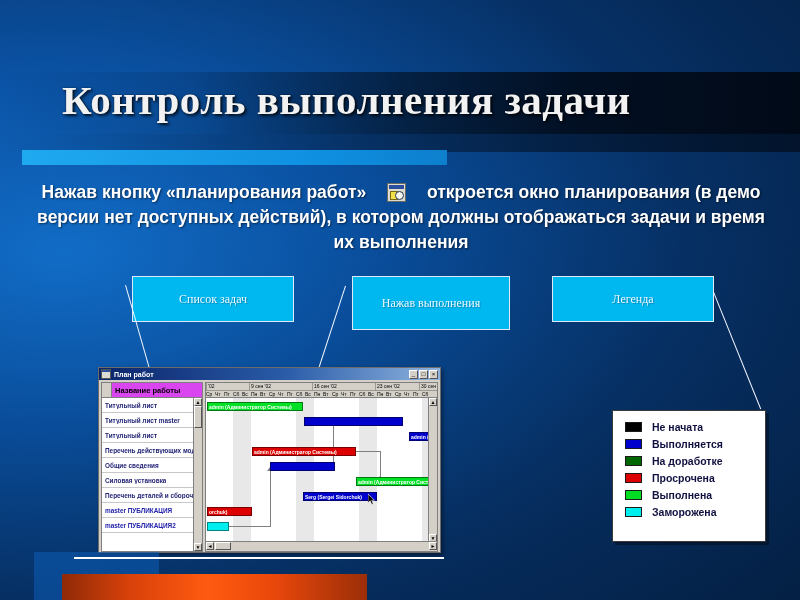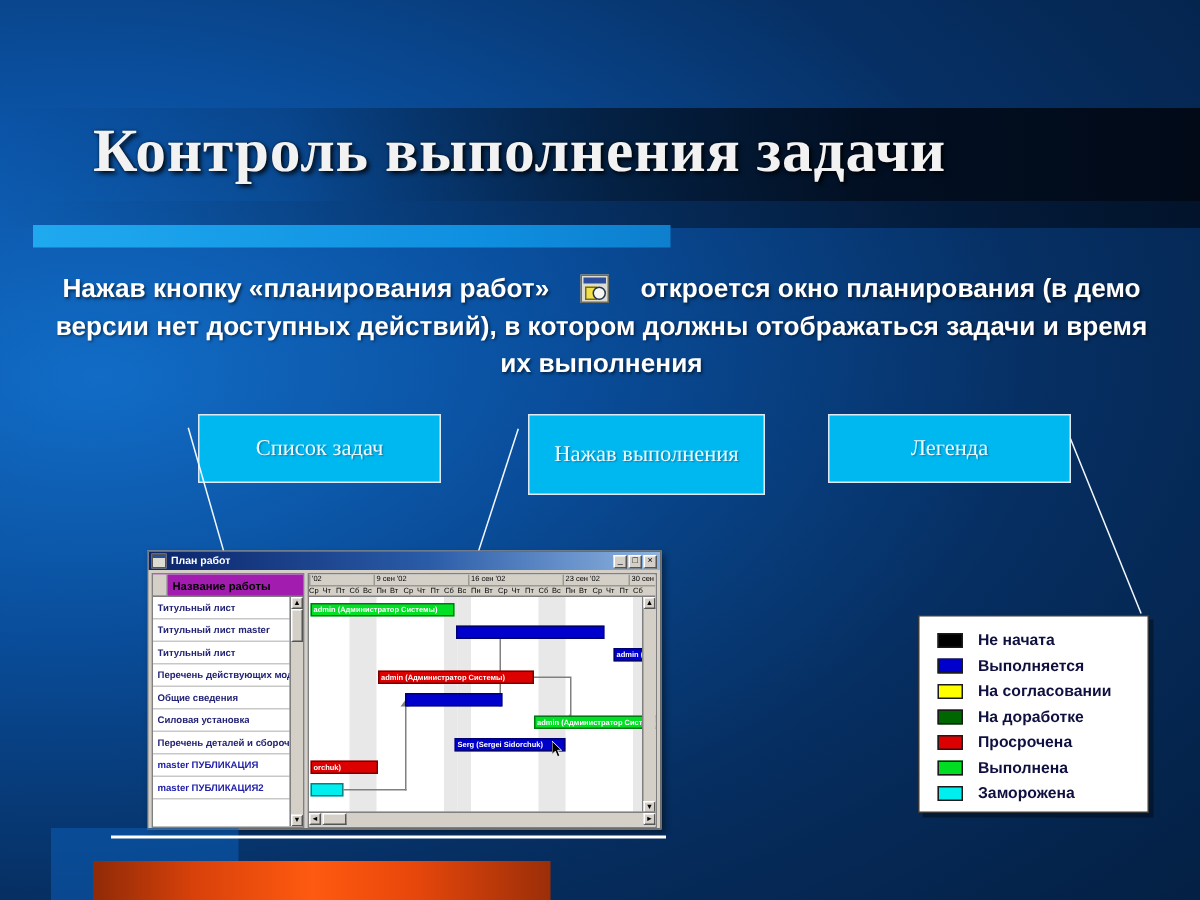--- a/index.html
+++ b/index.html
@@ -49,21 +49,21 @@
     width:19px;height:19px;margin:0 16px;
     background:#dcdcd2;border:1px solid #6b6b60;
     position:relative;box-sizing:border-box;
   }
   .inline-icon .ttl{position:absolute;left:1px;top:1px;right:1px;height:4px;background:#2b4f9e;}
   .inline-icon .cal{position:absolute;left:2px;top:7px;width:8px;height:9px;background:#f2e04a;border:1px solid #7a6a12;box-sizing:border-box;}
   .inline-icon .clk{position:absolute;right:1px;bottom:1px;width:9px;height:9px;border-radius:50%;background:#f6f6f0;border:1.5px solid #22324f;box-sizing:border-box;}
   
   .callout{
     position:absolute;background:#00b8f0;border:1px solid #dfe9f5;
-    color:#eef9ff;font-family:"Liberation Serif", serif;font-size:15px;
+    color:#eef9ff;font-family:"Liberation Serif", serif;font-size:12px;
     display:flex;align-items:center;justify-content:center;text-align:center;
     line-height:1.25;box-sizing:border-box;
     text-shadow:1px 1px 1px rgba(0,40,70,.35);
   }
   #callout-tasks{left:132px;top:276px;width:162px;height:46px;}
   #callout-plan{left:352px;top:276px;width:158px;height:54px;}
   #callout-legend{left:552px;top:276px;width:162px;height:46px;}
   .leader{position:absolute;background:#f4f8ff;height:1px;transform-origin:0 0;}
   
   #legend-panel{
@@ -90,21 +90,21 @@
   }
   #titlebar-icon{width:8px;height:8px;background:#dcdcd2;border:1px solid #555;position:relative;flex:0 0 auto;}
   #titlebar-icon i{position:absolute;left:0;top:0;right:0;height:2px;background:#2b4f9e;display:block;}
   #titlebar-text{color:#fff;font-size:7px;font-weight:700;margin-left:3px;white-space:nowrap;}
   .winbtns{margin-left:auto;display:flex;gap:1px;}
   .winbtn{width:9px;height:9px;background:#d4d0c8;border:1px solid #fff;border-right-color:#555;border-bottom-color:#555;
           font-size:6px;line-height:7px;text-align:center;color:#000;box-sizing:border-box;}
   #win-body{display:flex;height:174px;background:#d4d0c8;padding:2px;box-sizing:border-box;}
   
   #task-pane{width:102px;background:#fff;border:1px solid #808080;box-sizing:border-box;display:flex;flex-direction:column;}
-  #task-header{height:15px;background:#a21caf;border-bottom:1px solid #808080;display:flex;align-items:center;box-sizing:border-box;}
+  #task-header{height:15px;background:#d946ef;border-bottom:1px solid #808080;display:flex;align-items:center;box-sizing:border-box;}
   #task-header .gripcell{width:9px;height:100%;border-right:1px solid #808080;background:#d4d0c8;flex:0 0 auto;}
   #task-header .hdr-label{font-size:7.5px;font-weight:700;color:#000;padding-left:3px;white-space:nowrap;}
   #task-rows{flex:1;display:flex;flex-direction:column;overflow:hidden;position:relative;}
   .task-row{height:15px;border-bottom:1px solid #c8c8c8;display:flex;align-items:center;padding-left:3px;box-sizing:border-box;}
   .task-row span{font-size:6.4px;font-weight:700;color:#232377;white-space:nowrap;overflow:hidden;}
   .task-row.pub span{color:#2222aa;}
   #task-vscroll{position:absolute;right:0;top:0;width:8px;height:100%;background:#d4d0c8;border-left:1px solid #808080;}
   #task-vscroll .sb{width:8px;height:8px;background:#d4d0c8;border:1px solid #fff;border-right-color:#555;border-bottom-color:#555;box-sizing:border-box;font-size:5px;line-height:6px;text-align:center;}
   #task-vscroll .thumb{width:8px;height:22px;background:#d4d0c8;border:1px solid #fff;border-right-color:#555;border-bottom-color:#555;box-sizing:border-box;}
   #task-vscroll .bot{position:absolute;bottom:0;}
@@ -171,24 +171,20 @@
   <div class="leader" style="left:714px;top:292px;width:126px;transform:rotate(68deg);"></div>
 
   <div id="legend-panel">
     <div class="legend-row">
       <div class="legend-swatch" style="background:#000000;"></div>
       <div class="legend-label">Не начата</div>
     </div>
     <div class="legend-row">
       <div class="legend-swatch" style="background:#0000cc;"></div>
       <div class="legend-label">Выполняется</div>
-    </div>
-    <div class="legend-row">
-      <div class="legend-swatch" style="background:#ffff00;"></div>
-      <div class="legend-label">На согласовании</div>
     </div>
     <div class="legend-row">
       <div class="legend-swatch" style="background:#006600;"></div>
       <div class="legend-label">На доработке</div>
     </div>
     <div class="legend-row">
       <div class="legend-swatch" style="background:#dd0000;"></div>
       <div class="legend-label">Просрочена</div>
     </div>
     <div class="legend-row">

